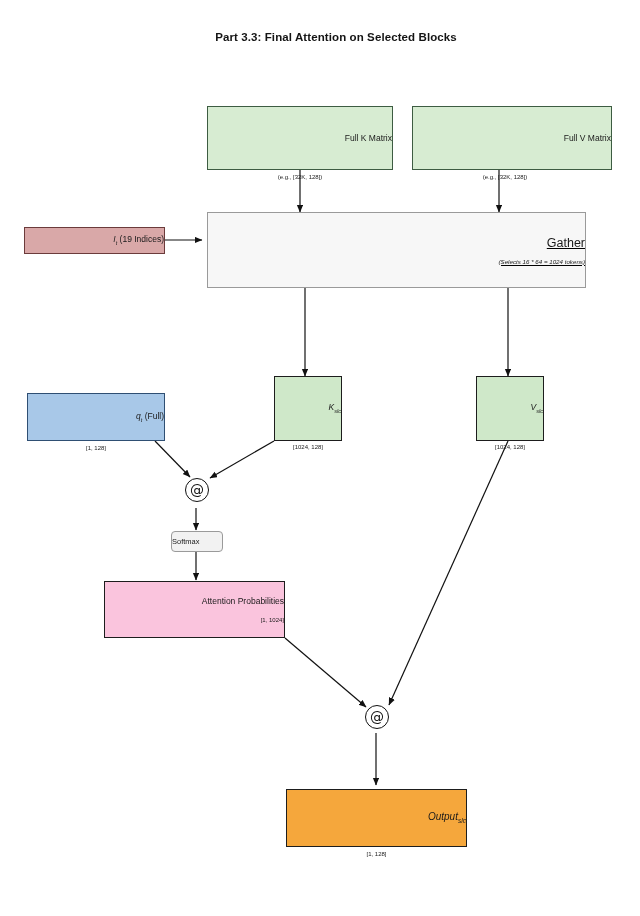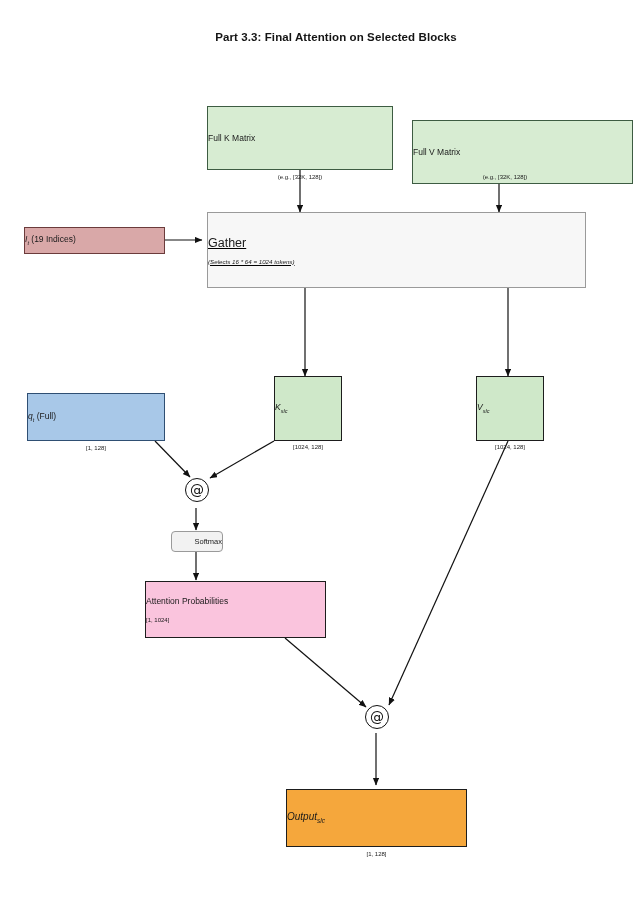--- a/index.html
+++ b/index.html
@@ -10,47 +10,47 @@
   }
   #canvas{position:absolute;left:0;top:0;width:640px;height:916px;}
   #edges{position:absolute;left:0;top:0;width:640px;height:916px;pointer-events:none;}
 
   .title{
     position:absolute;left:16px;top:31px;width:640px;text-align:center;
     font-size:11.5px;font-weight:bold;color:#141414;letter-spacing:.1px;
   }
 
   .node{position:absolute;box-sizing:border-box;display:flex;
-        flex-direction:column;align-items:flex-start;justify-content:center;
+        flex-direction:column;align-items:flex-end;justify-content:center;
         text-align:center;}
   .node .main{font-size:8.5px;color:#1a1a1a;line-height:1.25;}
 
   .green{background:#d7ecd2;border:1.2px solid #3d5c42;}
   .grey{background:#f7f7f7;border:1.2px solid #9a9a9a;text-decoration:underline;}
   .rose{background:#d9a8a8;border:1.2px solid #6b3b3b;}
   .blue{background:#a8c8e8;border:1.2px solid #2f4f73;}
-  .pink{background:#fac4dd;border:1.2px solid #1d1d1d;margin-left:41px;}
+  .pink{background:#fac4dd;border:1.2px solid #1d1d1d;}
   .orange{background:#f5a73c;border:1.2px solid #1d1d1d;}
   .greendark{background:#cfe8c9;border:1.5px solid #1d1d1d;}
 
   .shape-label{
     position:absolute;font-size:6px;color:#1a1a1a;text-align:center;
     white-space:nowrap;
   }
 
   .op{
     position:absolute;width:22px;height:22px;border-radius:50%;
     background:#ffffff;border:1.6px solid #111;
     display:flex;align-items:center;justify-content:center;
     font-size:14px;color:#111;font-family:"DejaVu Sans",sans-serif;
     line-height:1;
   }
   .softmax{
     position:absolute;background:#f2f2f2;border:1px solid #9a9a9a;
-    border-radius:4px;display:flex;align-items:center;justify-content:flex-end;
+    border-radius:4px;display:flex;align-items:center;justify-content:flex-start;
     font-size:7.5px;color:#1a1a1a;
   }
   .gather-title{font-size:12.5px;color:#1a1a1a;}
   .gather-sub{font-size:6.2px;font-style:italic;color:#1a1a1a;margin-top:8px;}
   sub{font-size:.66em;}
   .it{font-style:italic;}
 </style>
 </head>
 <body>
 
@@ -78,21 +78,21 @@
       <path d="M508,441 L389,705"></path>
       <path d="M376,733 L376,785"></path>
     </g>
   </svg>
 
   <div class="node green" style="left:207px;top:106px;width:186px;height:64px;">
     <span class="main">Full K Matrix</span>
   </div>
   <div class="shape-label" style="left:207px;top:174px;width:186px;">(e.g., [32K, 128])</div>
 
-  <div class="node green" style="left:412px;top:106px;width:221px;height:64px;margin-top:14px;">
+  <div class="node green" style="left:412px;top:106px;width:200px;height:64px;">
     <span class="main">Full V Matrix</span>
   </div>
   <div class="shape-label" style="left:412px;top:174px;width:186px;">(e.g., [32K, 128])</div>
 
   <div class="node rose" style="left:24px;top:227px;width:141px;height:27px;">
     <span class="main"><span class="it">I</span><sub class="it">t</sub><span> (19 Indices)</span></span>
   </div>
 
   <div class="node grey" style="left:207px;top:212px;width:379px;height:76px;">
     <span class="gather-title">Gather</span>

